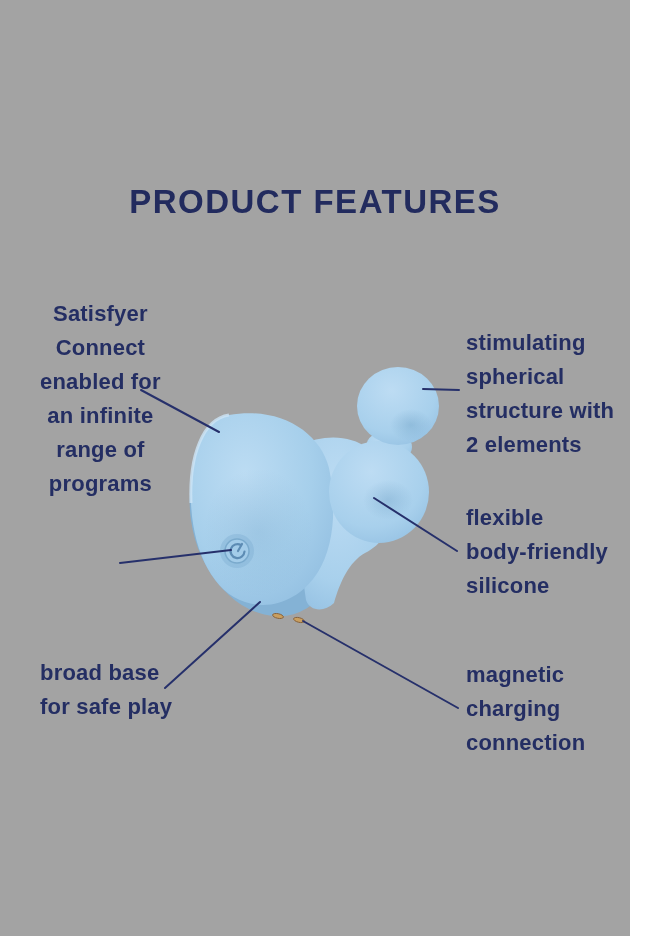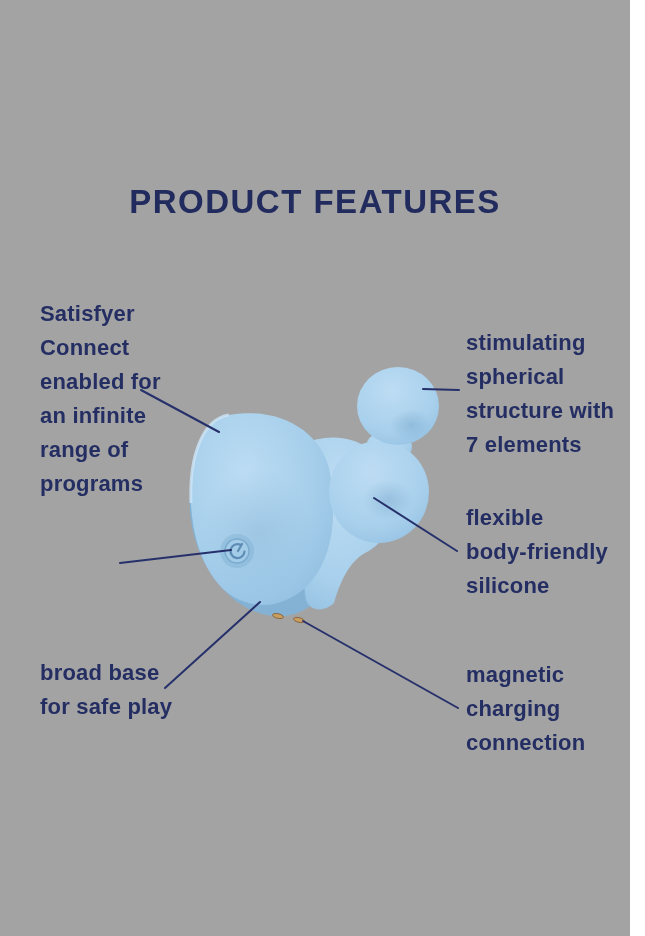--- a/index.html
+++ b/index.html
@@ -30,21 +30,21 @@
     position: absolute;
     color: #242e63;
     font-size: 22px;
     line-height: 34px;
     font-weight: 600;
     letter-spacing: 0.2px;
     white-space: pre-line;
   }
   .callout.left  { left: 40px; }
   .callout.right { left: 466px; }
-  #label-connect  { top: 297px; }
+  #label-connect  { top: 297px; text-align: center; }
   #label-sphere   { top: 326px; }
   #label-control  { top: 531px; }
   #label-silicone { top: 501px; }
   #label-base     { top: 656px; }
   #label-magnet   { top: 658px; }
   #art {
     position: absolute;
     left: 0;
     top: 0;
   }
@@ -133,21 +133,21 @@
 
   <div class="callout left" id="label-connect">Satisfyer
 Connect
 enabled for
 an infinite
 range of
 programs</div>
   <div class="callout right" id="label-sphere">stimulating
 spherical
 structure with
-7 elements</div>
+2 elements</div>
   <div class="callout left" id="label-base">broad base
 for safe play</div>
   <div class="callout right" id="label-silicone">flexible
 body-friendly
 silicone</div>
   <div class="callout right" id="label-magnet">magnetic
 charging
 connection</div>
 
 </div>

